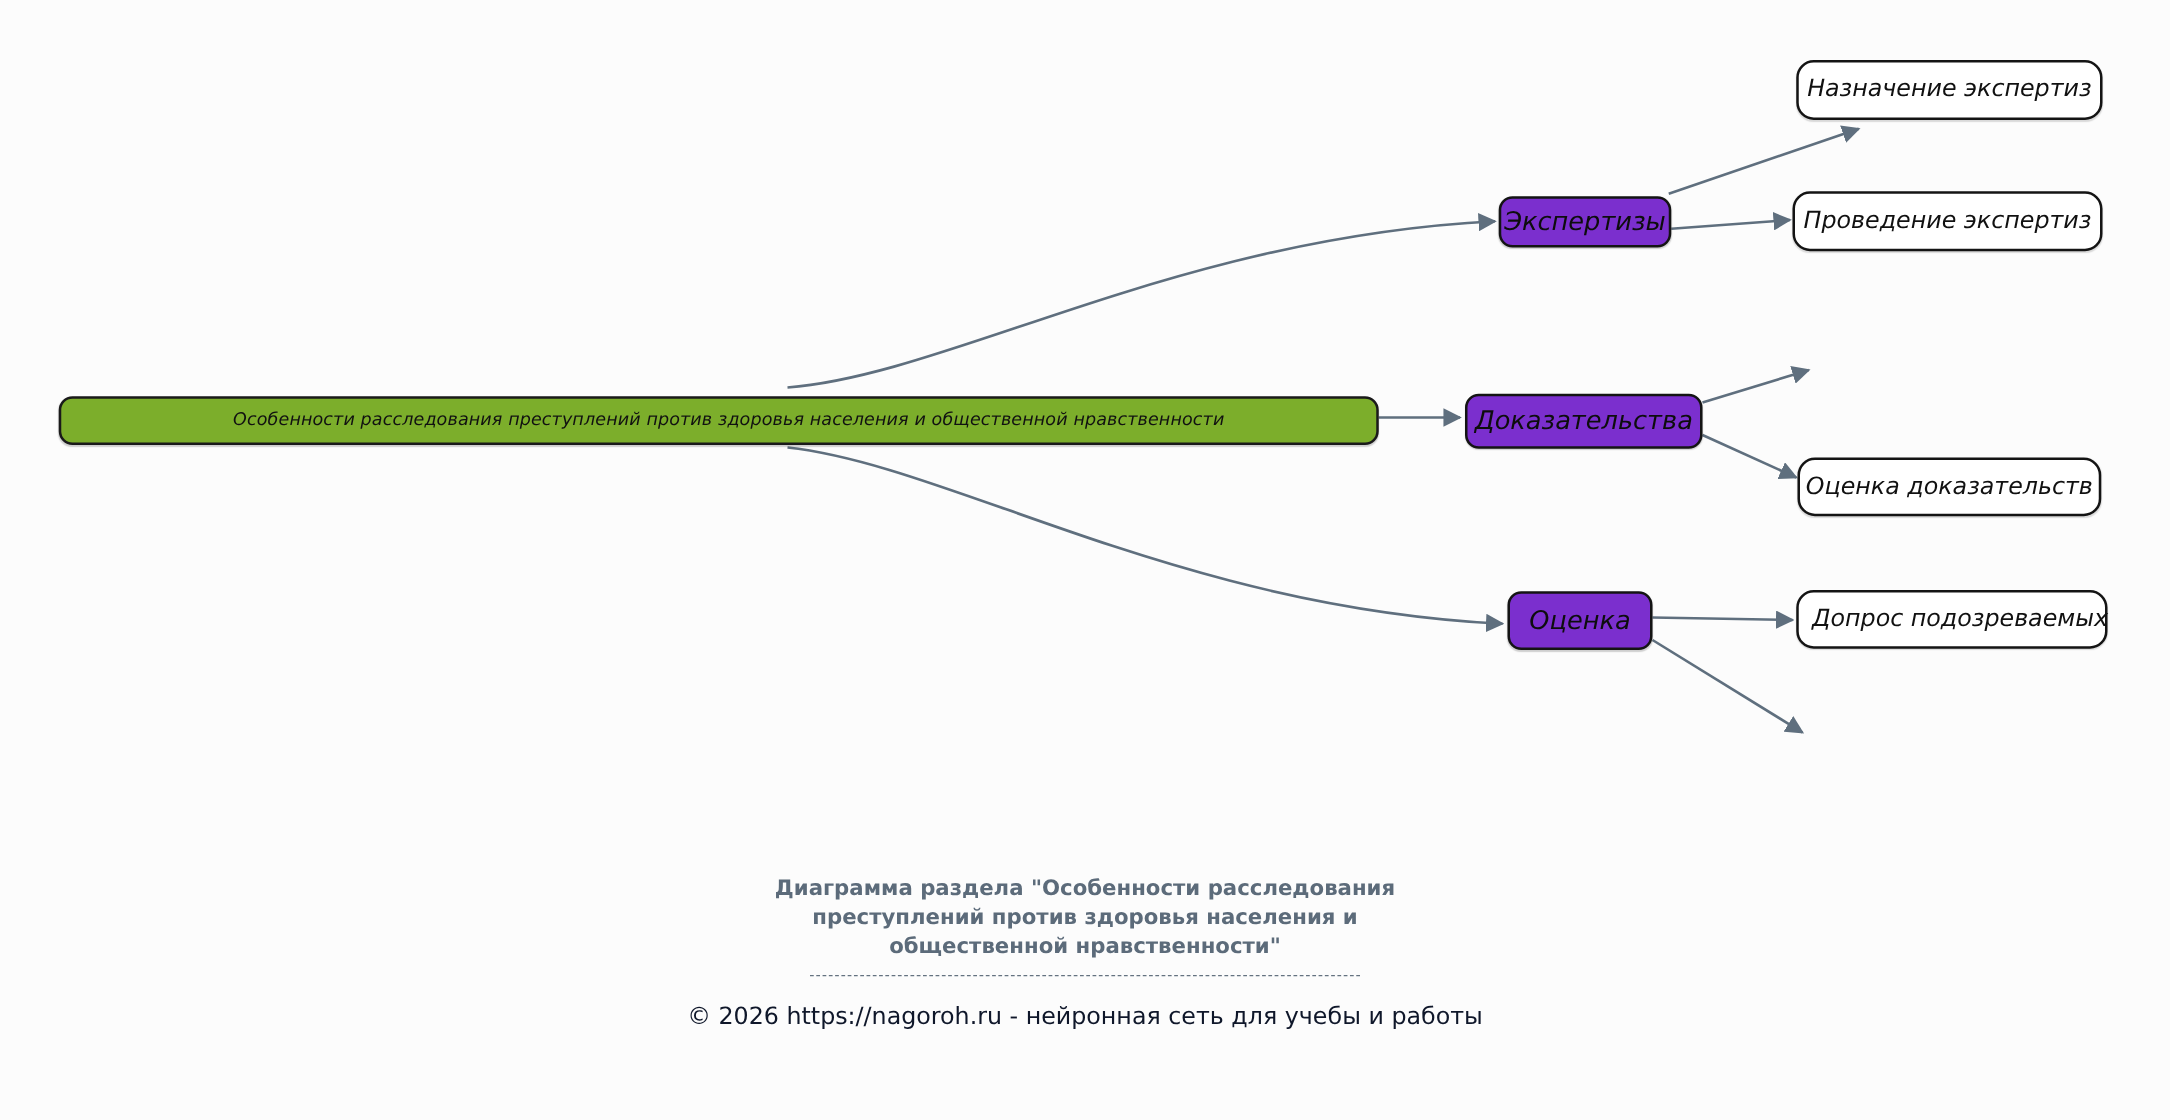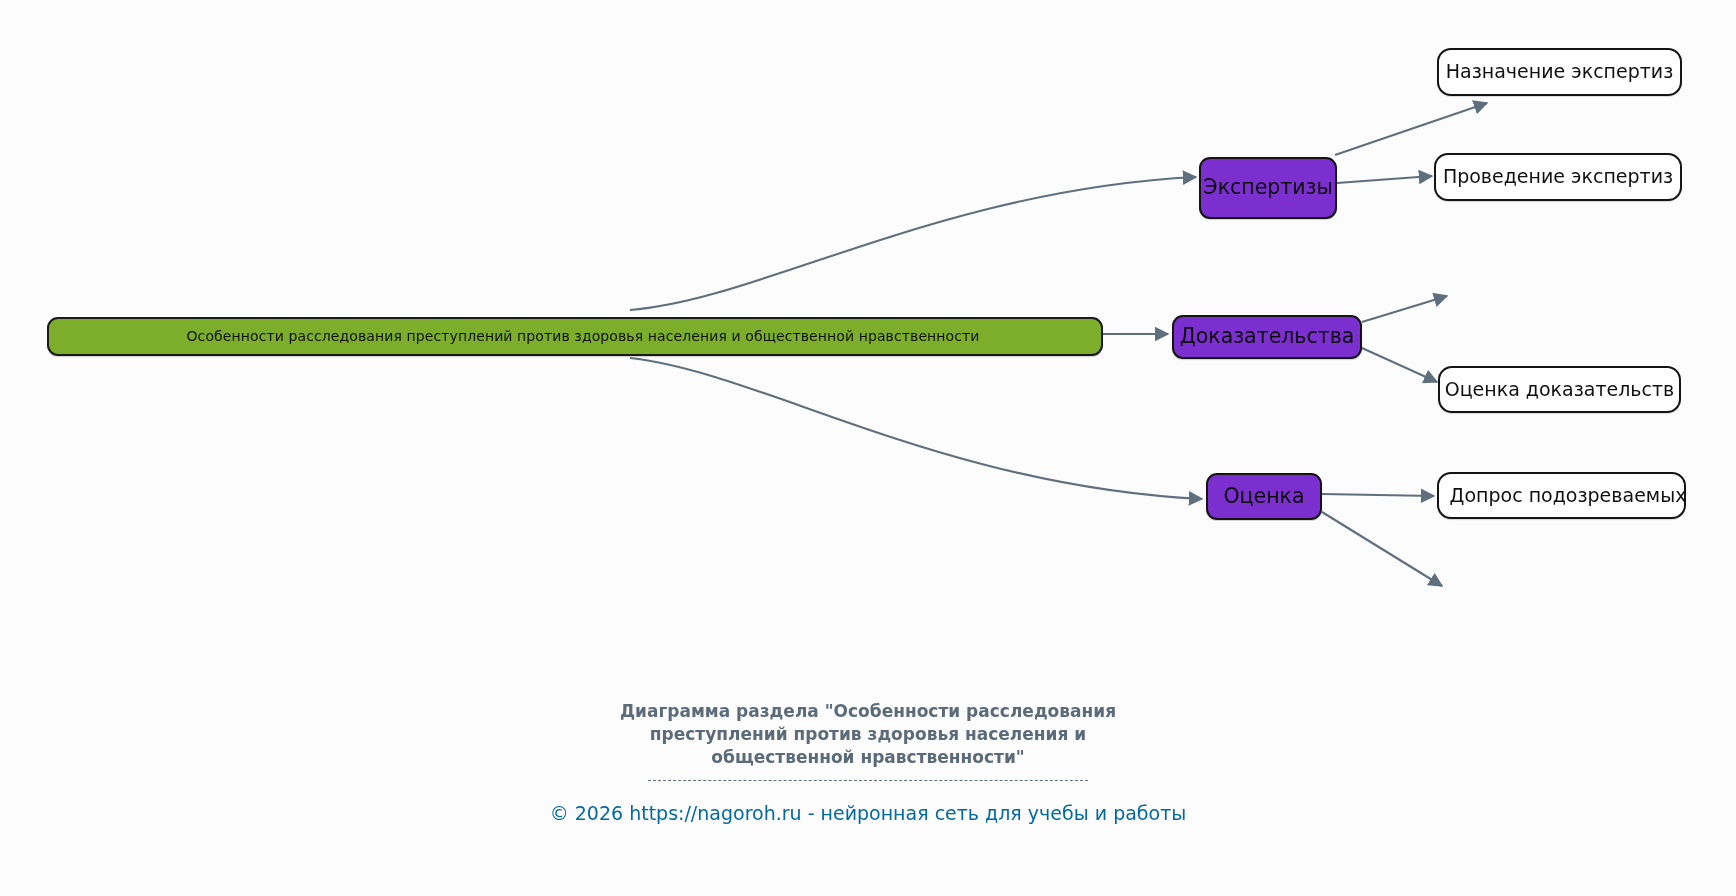--- a/index.html
+++ b/index.html
@@ -34,20 +34,21 @@
   .node {
     position: absolute;
     box-sizing: border-box;
     display: flex;
     align-items: center;
     justify-content: center;
     text-align: right;
     white-space: nowrap;
     color: #111111;
     line-height: 1.15;
+    font-style: italic;
   }
 
   .node-root {
     background: #7CAE2B;
     border: 2px solid #1a1a1a;
     border-radius: 11px;
     font-size: 14px;
     letter-spacing: 0.1px;
     box-shadow: 0 1px 1px rgba(0,0,0,0.18);
     padding-left: 16px;
@@ -90,21 +91,21 @@
 
   #divider {
     width: 440px;
     height: 0;
     margin: 11px auto 0 auto;
     border-top: 1.6px dashed #5c6b7a;
     opacity: 0.95;
   }
 
   #copyright {
-    color: #0369a1;
+    color: #0f172a;
     font-size: 19px;
     margin-top: 21px;
     font-weight: normal;
   }
 </style>
 </head>
 <body>
 
 <div id="canvas">
 
@@ -124,21 +125,21 @@
 
     <path d="M 1362 322 L 1447 296" fill="none" stroke="#5f6f7e" stroke-width="2.1" marker-end="url(#arrow)"></path>
     <path d="M 1362 348 L 1437 382" fill="none" stroke="#5f6f7e" stroke-width="2.1" marker-end="url(#arrow)"></path>
 
     <path d="M 1322 494 L 1434 496" fill="none" stroke="#5f6f7e" stroke-width="2.1" marker-end="url(#arrow)"></path>
     <path d="M 1322 512 L 1442 586" fill="none" stroke="#5f6f7e" stroke-width="2.1" marker-end="url(#arrow)"></path>
   </svg>
 
   <div class="node node-root" style="left:47px; top:317px; width:1056px; height:39px;">Особенности расследования преступлений против здоровья населения и общественной нравственности</div>
 
-  <div class="node node-branch" style="left:1199px; top:157px; width:138px; height:62px;">Экспертизы</div>
+  <div class="node node-branch" style="left:1199px; top:157px; width:138px; height:41px;">Экспертизы</div>
 
   <div class="node node-branch" style="left:1172px; top:315px; width:190px; height:44px;">Доказательства</div>
 
   <div class="node node-branch" style="left:1206px; top:473px; width:116px; height:47px;">Оценка</div>
 
   <div class="node node-leaf" style="left:1437px; top:48px; width:245px; height:48px;">Назначение экспертиз</div>
 
   <div class="node node-leaf" style="left:1434px; top:153px; width:248px; height:48px;">Проведение экспертиз</div>
 
 

